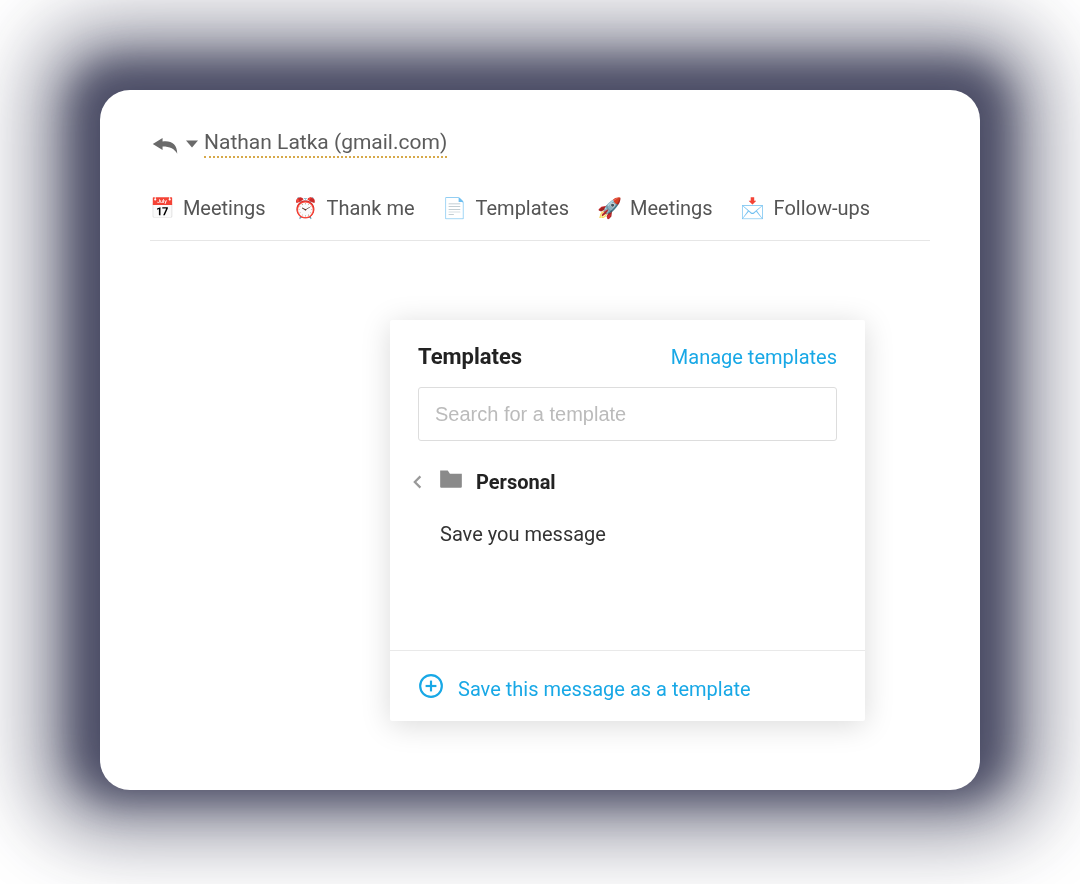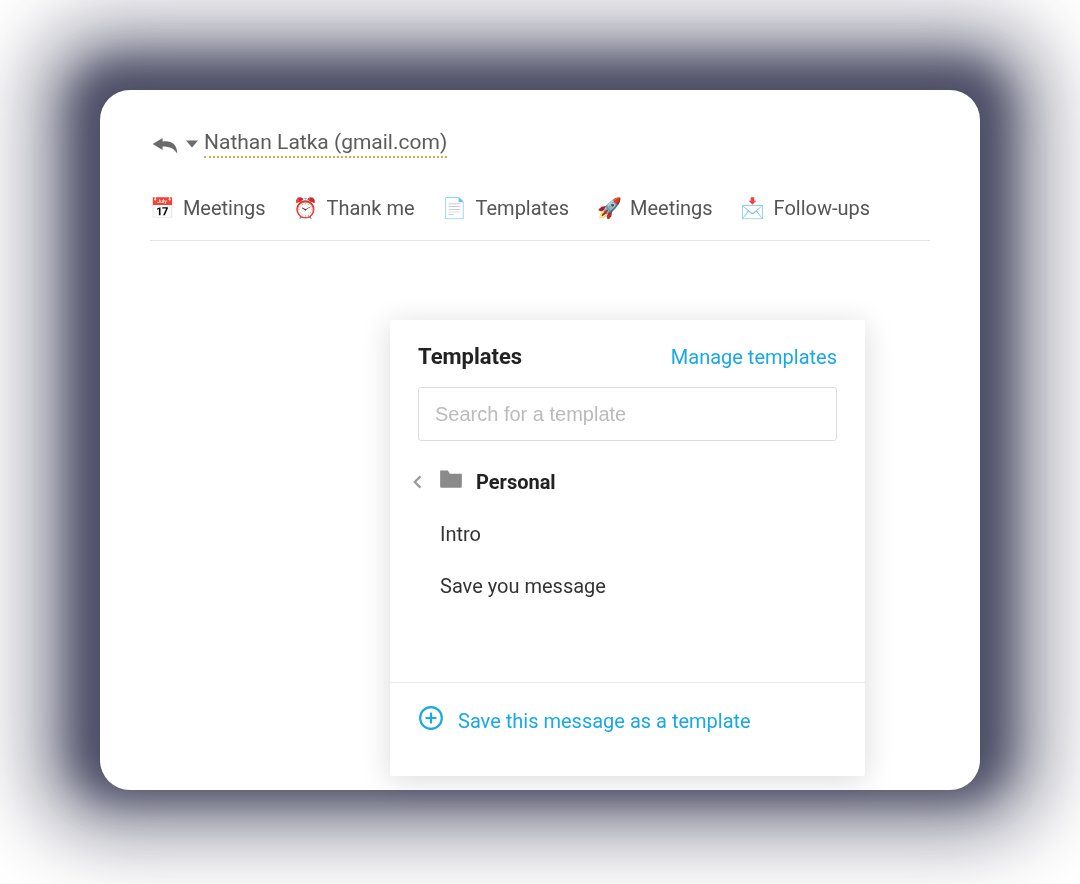--- a/index.html
+++ b/index.html
@@ -137,24 +137,25 @@
     color: #333;
     padding: 14px 0;
     cursor: pointer;
   }
 
   .save-row {
     border-top: 1px solid #e9e9e9;
     display: flex;
     align-items: center;
     gap: 14px;
-    padding: 22px 28px 40px 28px;
+    padding: 22px 28px 17px 28px;
     color: #18a8e6;
     font-size: 20px;
     cursor: pointer;
+    margin-top: 20px;
   }
   .plus-icon svg { width: 26px; height: 26px; }
 
 </style>
 </head>
 <body>
 
 <div class="glow"></div>
 <div class="glow2"></div>
 
@@ -215,21 +216,20 @@
       </span>
       <span class="folder-icon">
         <svg viewBox="0 0 24 20" fill="#8a8a8a">
             <path d="M2 3 h7 l2 3 h11 v12 a1 1 0 0 1 -1 1 H3 a1 1 0 0 1 -1 -1 Z"></path>
           </svg>
       </span>
       <span class="folder-name">Personal</span>
     </div>
 
     <div class="tlist">
-      <div class="titem">Intro</div>
       <div class="titem">Save you message</div>
     </div>
 
     <div class="save-row">
       <span class="plus-icon">
         <svg viewBox="0 0 24 24" fill="none" stroke="#18a8e6" stroke-width="2">
           <circle cx="12" cy="12" r="10"></circle>
           <line x1="12" y1="7" x2="12" y2="17"></line>
           <line x1="7" y1="12" x2="17" y2="12"></line>
         </svg>

